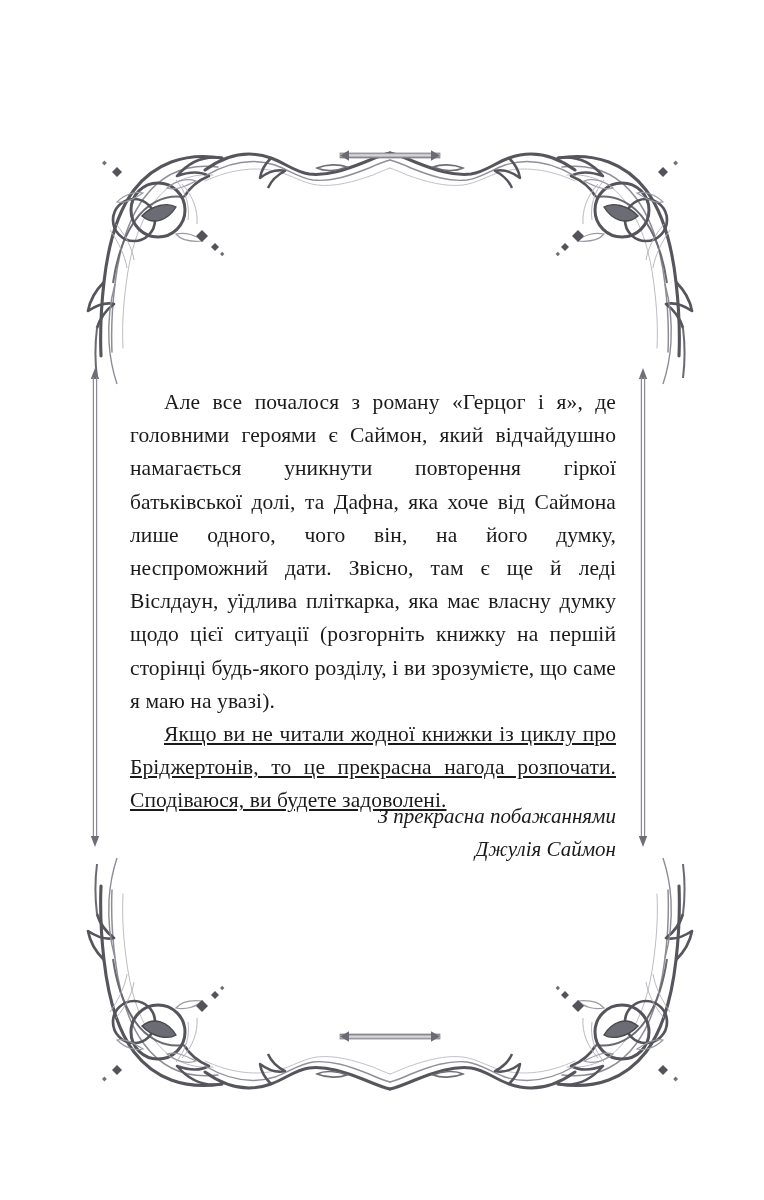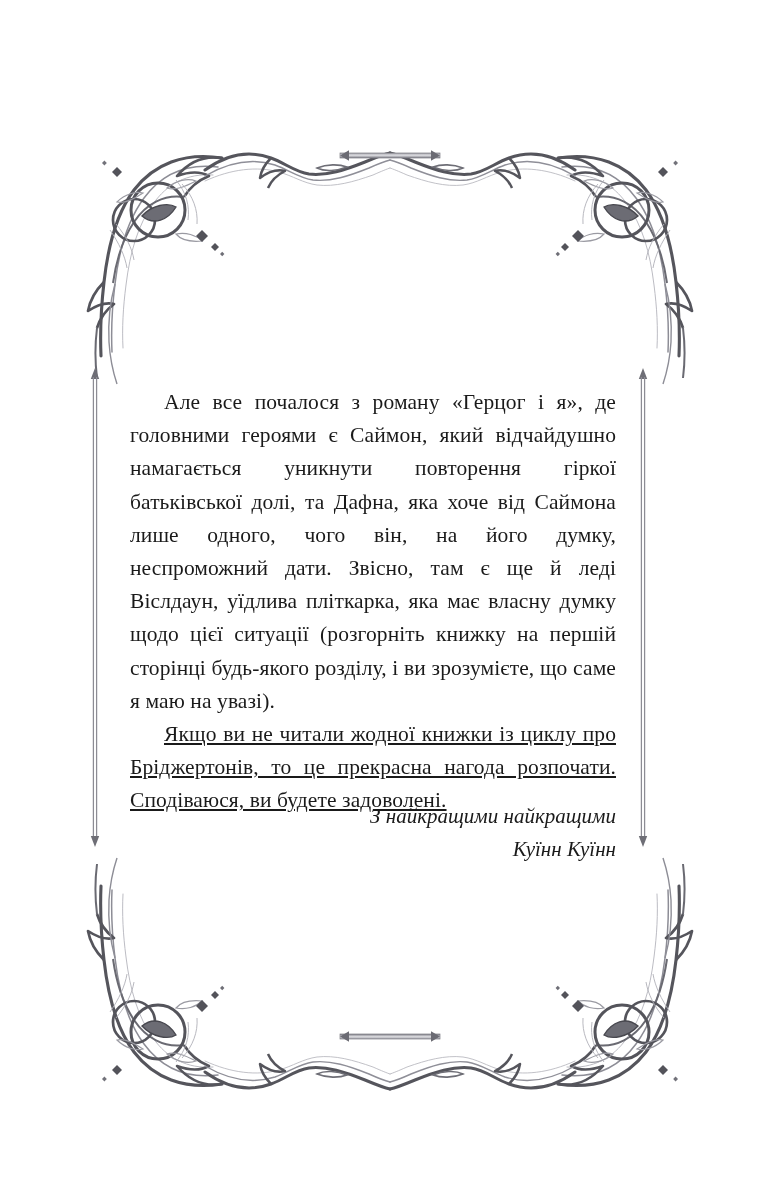--- a/index.html
+++ b/index.html
@@ -184,17 +184,17 @@
       <path d="M635,847 l-4.2,-11 l8.4,0 Z" fill="#6e6e76"></path>
     </g>
   </svg>
 
   <div id="text-block">
     <p class="para">Але все почалося з роману «Герцог і я», де головними героями є Саймон, який відчайдушно намагається уникнути повторення гіркої батьківської долі, та Дафна, яка хоче від Саймона лише одного, чого він, на його думку, неспроможний дати. Звісно, там є ще й леді Віслдаун, уїдлива пліткарка, яка має власну думку щодо цієї ситуації (розгорніть книжку на першій сторінці будь-якого розділу, і ви зрозумієте, що саме я маю на увазі).</p>
     <p class="para">Якщо ви не читали жодної книжки із циклу про Бріджертонів, то це прекрасна нагода розпочати. Сподіваюся, ви будете задоволені.</p>
   </div>
 
   <div id="signature-block">
-    <div class="sig-line">З найкращими найкращими</div>
-    <div class="sig-line">Куїнн Куїнн</div>
+    <div class="sig-line">З прекрасна побажаннями</div>
+    <div class="sig-line">Джулія Саймон</div>
   </div>
 
 </div>
 
 </body></html>

